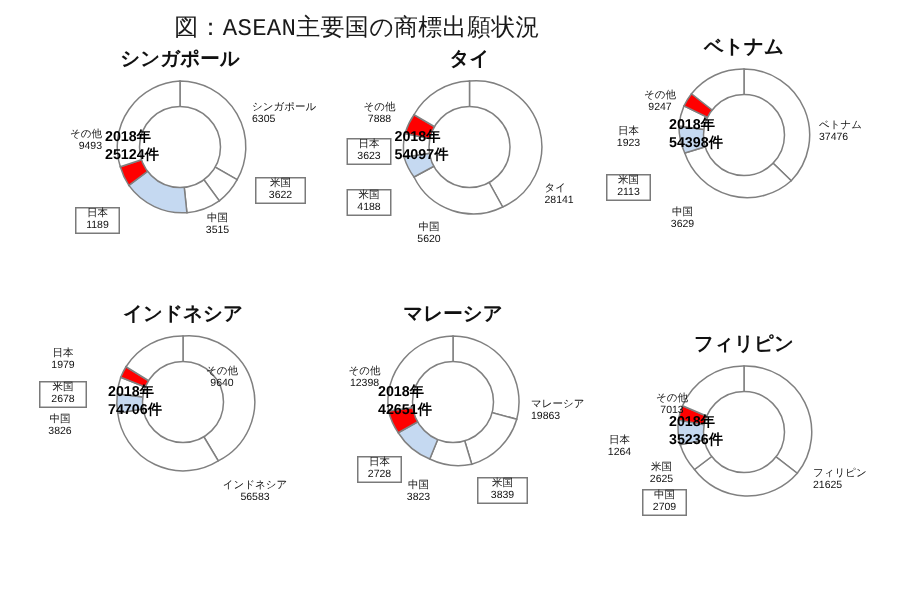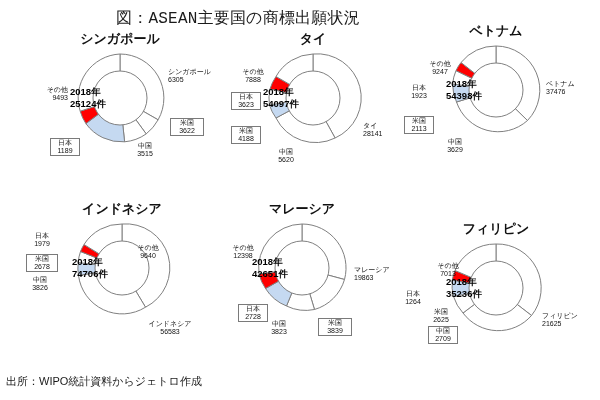--- a/index.html
+++ b/index.html
@@ -248,14 +248,13 @@
       <span>2018年</span>
       <span>35236件</span>
     </div>
     <div class="lbl" style="left:34px; top:42px; width:36px;"><span>その他</span><br><span>7013</span></div>
     <div class="lbl right" style="left:146px; top:92px; width:48px;"><span>フィリピン</span><br><span>21625</span></div>
     <div class="lbl" style="left:2px; top:70px; width:30px;"><span>日本</span><br><span>1264</span></div>
     <div class="lbl" style="left:30px; top:88px; width:30px;"><span>米国</span><br><span>2625</span></div>
     <div class="lbl boxed" style="left:32px; top:106px; width:26px;"><span>中国</span><br><span>2709</span></div>
   </div>
 
-  <div id="source">出所：WIPO統計資料からジェトロ作成</div>
 </div>
 
 </body></html>

